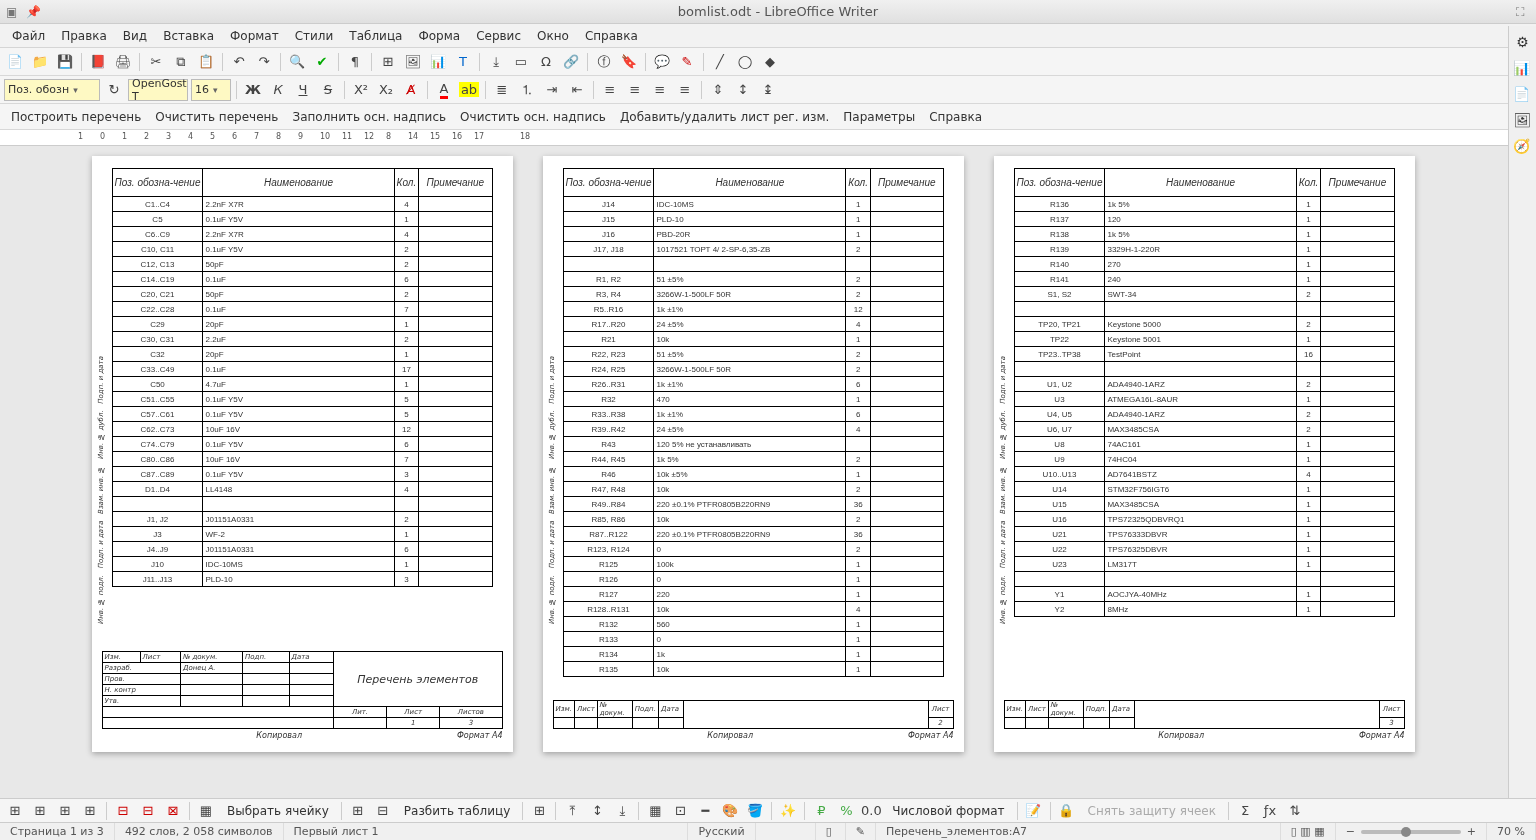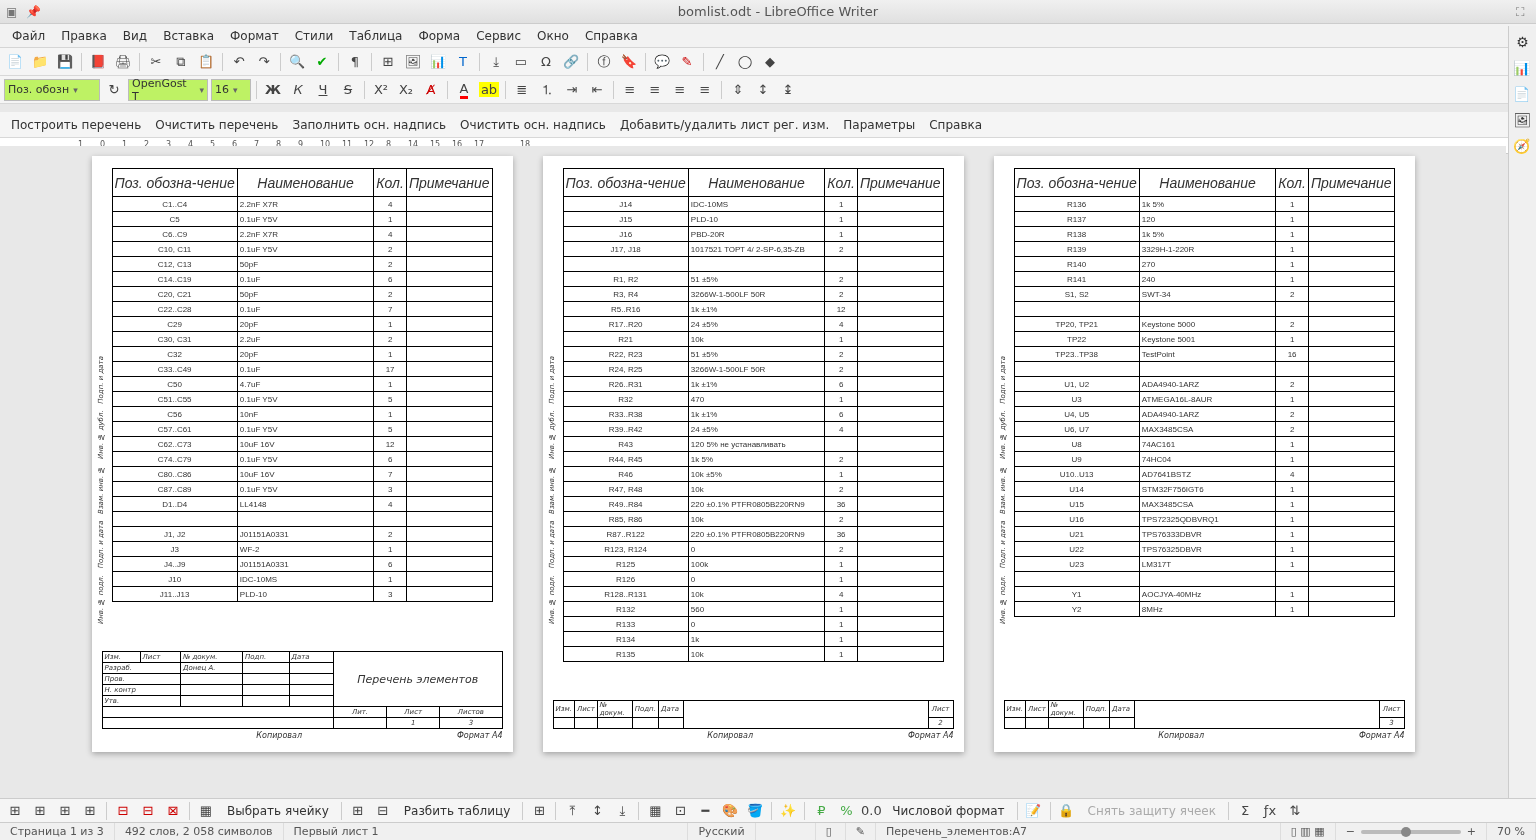--- a/index.html
+++ b/index.html
@@ -7,34 +7,34 @@
 .titlebar{background:linear-gradient(#f0f0f0,#e0e0e0);height:24px;display:flex;align-items:center;justify-content:space-between;padding:0 6px;border-bottom:1px solid #ccc;}
 .titlebar .left-icons,.titlebar .right-icons{display:flex;gap:6px;}
 .titlebar .title{flex:1;text-align:center;font-size:13px;color:#555;}
 .titlebar .ico{width:14px;height:14px;display:inline-block;color:#777;position:relative;}
 .menubar{background:#f2f2f2;height:24px;display:flex;align-items:center;padding:0 4px;border-bottom:1px solid #d5d5d5;}
 .menubar .mi{padding:3px 8px;font-size:12px;color:#333;}
 .menubar .closebtn{margin-left:auto;padding:0 8px;font-size:14px;color:#555;}
 .toolbar1,.toolbar2,.toolbar3{background:#f5f5f5;display:flex;align-items:center;padding:2px 4px;border-bottom:1px solid #d8d8d8;gap:3px;flex-wrap:nowrap;}
 .toolbar1{height:28px;}
 .toolbar2{height:28px;}
-.toolbar3{height:26px;margin-top:8px;}
+.toolbar3{height:26px;}
 .tb-btn{width:22px;height:22px;display:flex;align-items:center;justify-content:center;border:1px solid transparent;border-radius:2px;font-size:13px;color:#444;position:relative;}
 .tb-sep{width:1px;height:18px;background:#ccc;margin:0 2px;}
-.tb-combo{height:22px;border:1px solid #bbb;background:#bef264;font-size:11px;padding:0 3px;display:flex;align-items:center;}
+.tb-combo{height:22px;border:1px solid #bbb;background:#fef9c3;font-size:11px;padding:0 3px;display:flex;align-items:center;}
 .tb-combo .arrow{margin-left:4px;font-size:9px;color:#666;}
 .tb-text{padding:3px 7px;font-size:12px;color:#333;}
 .ruler{height:16px;background:#fff;border-bottom:1px solid #ccc;position:relative;font-size:8px;color:#555;display:flex;align-items:center;}
 .ruler .rlspace{width:80px;}
 .ruler .rlbody{flex:1;position:relative;height:100%;}
 .pages-container{position:absolute;top:146px;left:0;right:30px;bottom:42px;background:#e8e8e8;overflow:auto;display:flex;gap:30px;padding:10px 20px 20px 20px;justify-content:center;}
 .page{background:#fff;box-shadow:0 2px 6px rgba(0,0,0,0.3);width:421px;height:596px;position:relative;flex-shrink:0;}
 .bom-table{position:absolute;top:12px;left:20px;right:20px;border-collapse:collapse;font-family:"Arial Narrow",sans-serif;font-size:8px;}
 .bom-table td,.bom-table th{border:1px solid #000;padding:1px 2px;height:15px;overflow:hidden;white-space:nowrap;}
-.bom-head th{height:28px;font-weight:normal;font-style:italic;text-align:center;font-size:14px;line-height:1;}
+.bom-head th{height:28px;font-weight:normal;font-style:italic;text-align:center;font-size:10px;line-height:1;}
 .bom-row td:nth-child(1){width:35px;text-align:center;}
 .bom-row td:nth-child(2){width:210px;text-align:left;}
 .bom-row td:nth-child(3){width:22px;text-align:center;}
 .bom-row td:nth-child(4){width:75px;text-align:left;}
 .page-footer{position:absolute;bottom:12px;left:10px;right:10px;font-size:7px;}
 .footer-table{border-collapse:collapse;width:100%;}
 .footer-table td{border:1px solid #000;padding:0 2px;height:11px;font-style:italic;}
 .side-text{position:absolute;left:6px;top:200px;width:10px;font-size:7px;writing-mode:vertical-rl;transform:rotate(180deg);font-style:italic;text-align:center;line-height:1;}
 .sidebar{position:absolute;right:0;top:26px;bottom:42px;width:28px;background:#f0f0f0;border-left:1px solid #ccc;display:flex;flex-direction:column;align-items:center;gap:6px;padding-top:6px;}
 .sidebar .sb-ico{width:20px;height:20px;display:flex;align-items:center;justify-content:center;font-size:14px;}
@@ -104,21 +104,21 @@
   <div class="tb-btn">◯</div>
   <div class="tb-btn">◆</div>
 </div>
 
 <div class="toolbar2">
   <div class="tb-combo" style="width:96px;">
       <span>Поз. обозн</span>
       <span class="arrow">▾</span>
     </div>
   <div class="tb-btn">↻</div>
-  <div class="tb-combo" style="width:80px;">
+  <div class="tb-combo" style="width:60px;">
       <span>OpenGost T</span>
       <span class="arrow">▾</span>
     </div>
   <div class="tb-combo" style="width:40px;">
       <span>16</span>
       <span class="arrow">▾</span>
     </div>
   <div class="tb-sep"></div>
   <div class="tb-btn" style="font-weight:bold;">Ж</div>
   <div class="tb-btn" style="font-style:italic;">К</div>
@@ -273,26 +273,20 @@
             <td>1</td>
             <td></td>
           </tr>
           <tr class="bom-row">
             <td>C51..C55</td>
             <td>0.1uF  Y5V</td>
             <td>5</td>
             <td></td>
           </tr>
           <tr class="bom-row">
-            <td>C56</td>
-            <td>10nF</td>
-            <td>1</td>
-            <td></td>
-          </tr>
-          <tr class="bom-row">
             <td>C57..C61</td>
             <td>0.1uF  Y5V</td>
             <td>5</td>
             <td></td>
           </tr>
           <tr class="bom-row">
             <td>C62..C73</td>
             <td>10uF 16V</td>
             <td>12</td>
             <td></td>
@@ -574,20 +568,26 @@
           </tr>
           <tr class="bom-row">
             <td>R125</td>
             <td>100k</td>
             <td>1</td>
             <td></td>
           </tr>
           <tr class="bom-row">
             <td>R126</td>
             <td>0</td>
+            <td>1</td>
+            <td></td>
+          </tr>
+          <tr class="bom-row">
+            <td>R127</td>
+            <td>220</td>
             <td>1</td>
             <td></td>
           </tr>
           <tr class="bom-row">
             <td>R128..R131</td>
             <td>10k</td>
             <td>4</td>
             <td></td>
           </tr>
           <tr class="bom-row">

